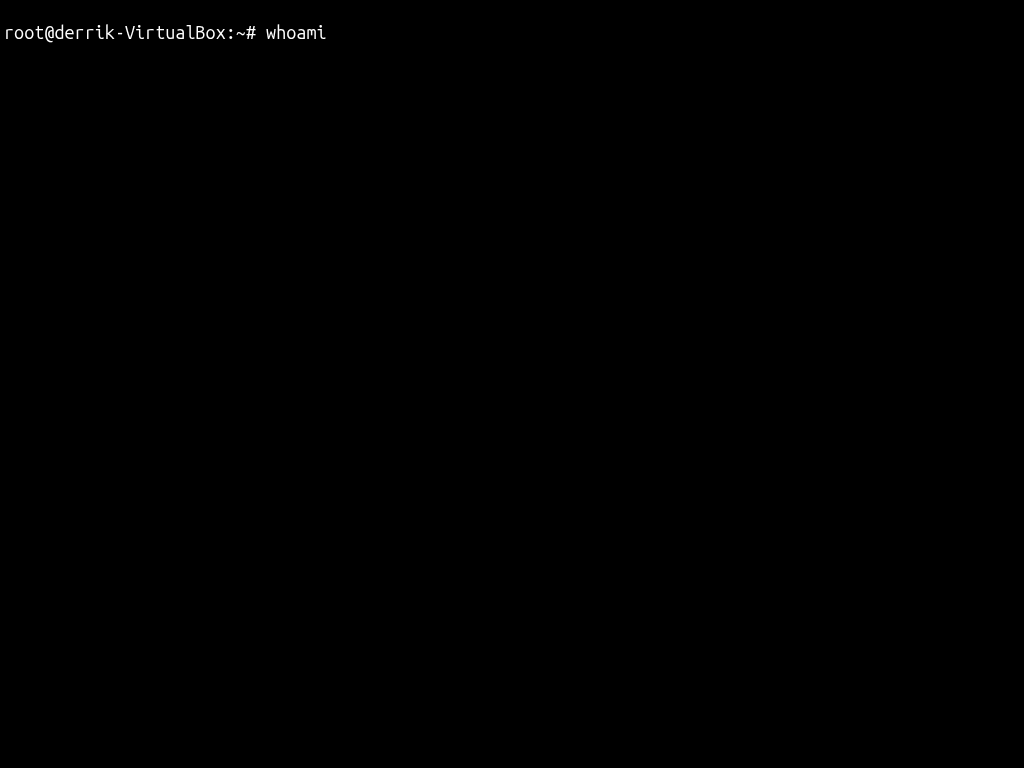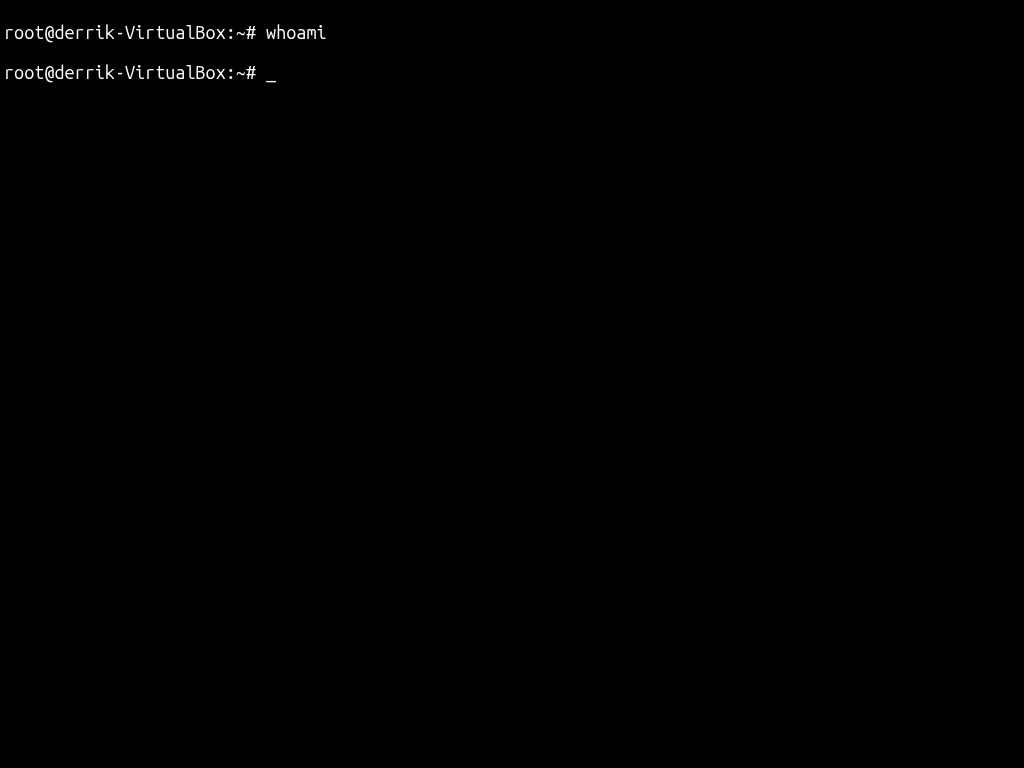--- a/index.html
+++ b/index.html
@@ -25,14 +25,13 @@
     .line {
       display: block;
       height: 20px;
     }
   </style>
 </head>
 <body>
 
 <div class="terminal">
 <span class="line"><span>root@derrik-VirtualBox:~# </span><span>whoami</span></span>
-<span class="line"><span>root@derrik-VirtualBox:~# </span><span></span><span>_</span></span>
 </div>
 
 </body></html>

